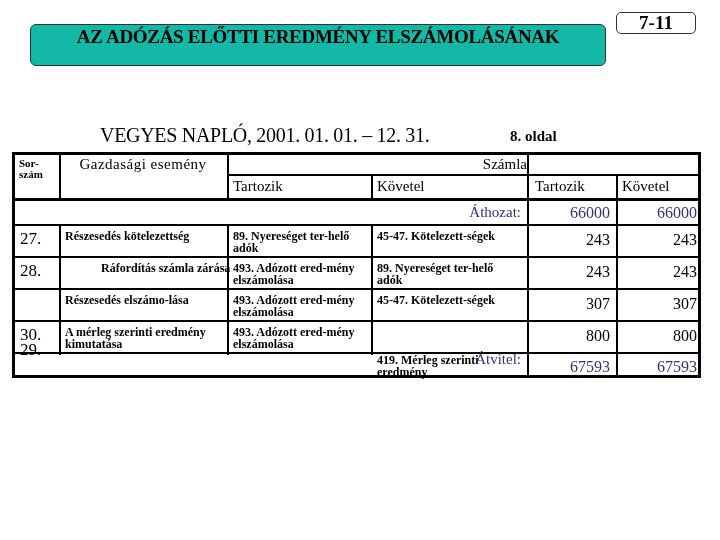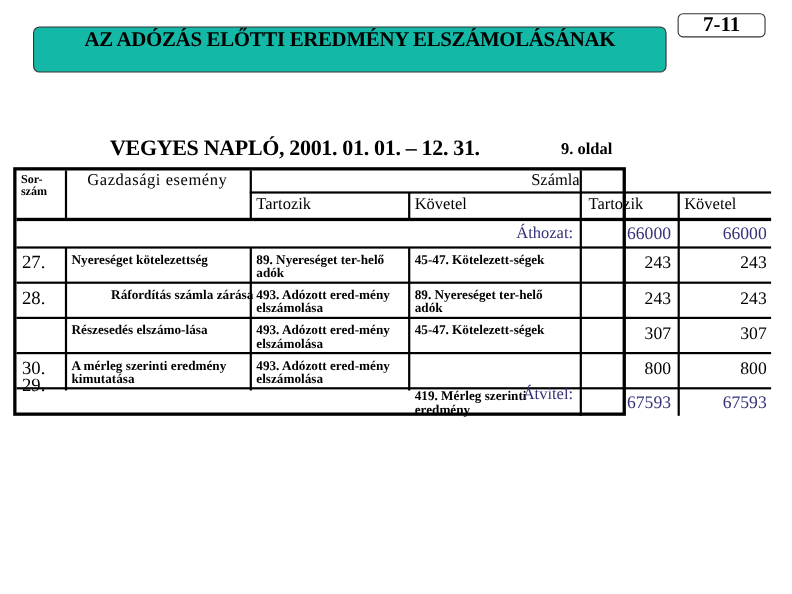--- a/index.html
+++ b/index.html
@@ -4,41 +4,41 @@
 <style>
   html,body{margin:0;padding:0;}
   body{width:720px;height:540px;background:#ffffff;position:relative;overflow:hidden;
        font-family:"Liberation Serif","DejaVu Serif",serif;color:#000;}
   .title-box{position:absolute;left:30px;top:24px;width:576px;height:42px;background:#14b8a6;
        border:1px solid #333;border-radius:6px;box-sizing:border-box;text-align:center;
        font-weight:bold;font-size:19px;line-height:19px;padding-top:2px;letter-spacing:-0.3px;}
   .title-box span{display:block;}
   .slide-num{position:absolute;left:616px;top:12px;width:80px;height:22px;border:1px solid #333;
        border-radius:5px;box-sizing:border-box;text-align:center;font-weight:bold;font-size:19px;line-height:20px;}
-  .journal-title{position:absolute;left:100px;top:124px;font-weight:bold;font-size:20px;letter-spacing:-0.3px;}
+  .journal-title{position:absolute;left:100px;top:124px;font-weight:normal;font-size:20px;letter-spacing:-0.3px;}
   .page-label{position:absolute;left:510px;top:128px;font-weight:bold;font-size:15px;}
-  .tbl{position:absolute;left:12px;top:152px;width:557px;height:226px;border:3px solid #000;box-sizing:border-box;}
+  .tbl{position:absolute;left:12px;top:152px;width:689px;height:226px;border:3px solid #000;box-sizing:border-box;}
   .vl{position:absolute;background:#000;width:2px;}
   .hl{position:absolute;background:#000;height:2px;}
   .cell{position:absolute;font-size:15px;line-height:15px;}
   .small{font-size:11px;line-height:11px;font-weight:bold;}
   .sm2{font-size:12px;line-height:12px;font-weight:bold;}
   .num{font-size:16px;text-align:right;}
   .navy{color:#33337a;}
 </style>
 </head>
 <body>
 
 <div class="title-box">
   <span>AZ ADÓZÁS ELŐTTI EREDMÉNY ELSZÁMOLÁSÁNAK</span>
 </div>
 <div class="slide-num">7-11</div>
 
 <div class="journal-title">VEGYES NAPLÓ, 2001. 01. 01. – 12. 31.</div>
-<div class="page-label">9. oldal</div>
+<div class="page-label">8. oldal</div>
 
 <div class="tbl">
 
   <div class="vl" style="left:44px;top:0;height:44px;"></div>
   <div class="vl" style="left:44px;top:70px;height:130px;"></div>
   <div class="vl" style="left:212px;top:0;height:44px;"></div>
   <div class="vl" style="left:212px;top:70px;height:130px;"></div>
   <div class="vl" style="left:356px;top:20px;height:24px;"></div>
   <div class="vl" style="left:356px;top:70px;height:130px;"></div>
   <div class="vl" style="left:512px;top:0;height:223px;"></div>
@@ -58,21 +58,21 @@
   <div class="cell" style="left:218px;top:24px;">Tartozik</div>
   <div class="cell" style="left:362px;top:24px;">Követel</div>
   <div class="cell" style="left:520px;top:24px;">Tartozik</div>
   <div class="cell" style="left:607px;top:24px;">Követel</div>
 
   <div class="cell navy" style="left:360px;top:50px;width:146px;text-align:right;">Áthozat:</div>
   <div class="cell num navy" style="left:514px;top:50px;width:81px;">66000</div>
   <div class="cell num navy" style="left:603px;top:50px;width:79px;">66000</div>
 
   <div class="cell" style="left:5px;top:76px;font-size:17px;">27.</div>
-  <div class="cell sm2" style="left:50px;top:75px;width:160px;">Nyereséget kötelezettség</div>
+  <div class="cell sm2" style="left:50px;top:75px;width:160px;">Részesedés kötelezettség</div>
   <div class="cell sm2" style="left:218px;top:75px;width:134px;">89. Nyereséget ter-helő adók</div>
   <div class="cell sm2" style="left:362px;top:75px;width:146px;">45-47. Kötelezett-ségek</div>
   <div class="cell num" style="left:514px;top:77px;width:81px;">243</div>
   <div class="cell num" style="left:603px;top:77px;width:79px;">243</div>
 
   <div class="cell" style="left:5px;top:108px;font-size:17px;">28.</div>
   <div class="cell sm2" style="left:50px;top:107px;width:160px;margin-left:36px;">Ráfordítás számla zárása</div>
   <div class="cell sm2" style="left:218px;top:107px;width:130px;">493. Adózott ered-mény elszámolása</div>
   <div class="cell sm2" style="left:362px;top:107px;width:124px;">89. Nyereséget ter-helő adók</div>
   <div class="cell num" style="left:514px;top:109px;width:81px;">243</div>

